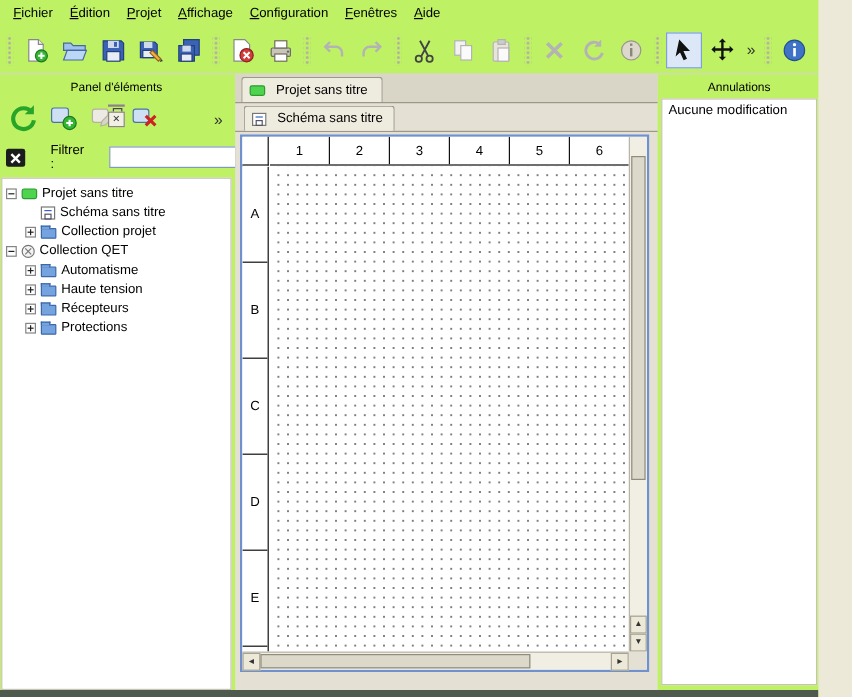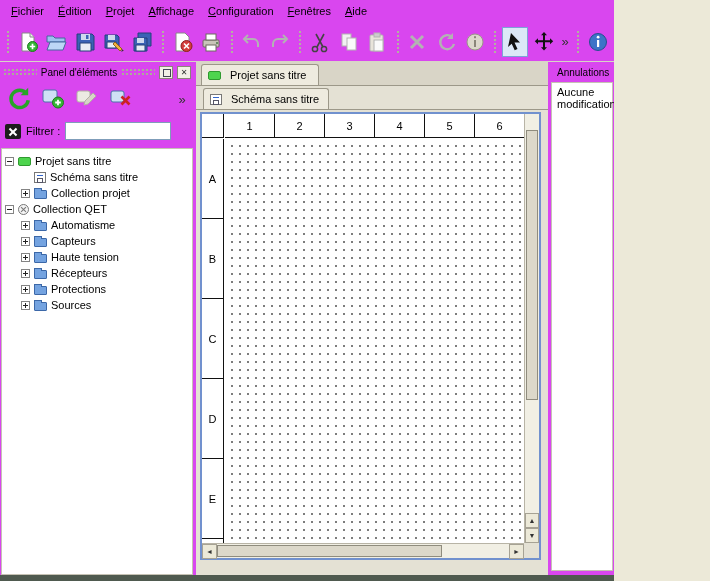--- a/index.html
+++ b/index.html
@@ -1,45 +1,45 @@
 <!DOCTYPE html>
 <html><head>
 <meta charset="utf-8">
 <style>
   * { box-sizing: border-box; margin: 0; padding: 0; }
   html,body { width:710px; height:581px; }
   body { font-family:"Liberation Sans", sans-serif; font-size:11px; color:#000; background:#ece9d8; }
-  .app { position:relative; width:614px; height:581px; background:#d946ef; overflow:hidden; }
+  .app { position:relative; width:682px; height:581px; background:#bef264; overflow:hidden; }
 
   
   .menubar { position:absolute; top:0; left:0; right:0; height:22px; display:flex; align-items:center; padding-left:4px; }
   .menu-item { display:inline-block; padding:4px 7px; cursor:default; }
   .menu-item::first-letter { text-decoration:underline; }
 
   
   .toolbar { position:absolute; top:22px; left:0; right:0; height:40px; display:flex; align-items:center; padding:0 2px; border-bottom:1px solid #d8d4c6; }
   .grip { width:6px; height:26px; margin:0 3px; background-image:radial-gradient(#b4b0a0 1px, transparent 1.3px); background-size:4px 4px; background-position:1px 1px; }
   .tb { width:30px; height:30px; display:flex; align-items:center; justify-content:center; background:none; border:1px solid transparent; margin:0 1px; padding:0; }
   .tb.active { background:#dce8f7; border:1px solid #7da2d8; }
   .tb svg { display:block; }
   .overflow { font-size:13px; color:#333; width:16px; text-align:center; }
 
   
-  .dock-title { height:18px; display:flex; align-items:center; gap:4px; padding:2px 3px 0 3px; font-size:10px; }
+  .dock-title { height:18px; display:flex; align-items:center; gap:4px; padding:2px 3px 0 3px; font-size:10px;flex-direction:column; }
   .dock-dots { flex:1; height:8px; background-image:radial-gradient(#aeaa9a 1px, transparent 1.2px); background-size:4px 4px; }
   .dock-btn { width:14px; height:13px; border:1px solid #8a8778; background:#f2f0e6; font-size:8px; line-height:11px; text-align:center; position:relative; padding:0; }
   .dock-float::before { content:""; position:absolute; left:3px; top:2px; width:6px; height:6px; border:1px solid #445; }
   .dock-close { color:#333; }
 
   
   .left-dock { position:absolute; left:0; top:62px; width:194px; bottom:6px; }
   .panel-toolbar { height:38px; display:flex; align-items:center; padding:2px 4px; }
   .pb { width:30px; height:30px; display:flex; align-items:center; justify-content:center; background:none; border:1px solid transparent; margin-right:4px; padding:0; }
   .panel-overflow { margin-left:auto; }
-  .filter-row { height:26px; display:flex; align-items:center; gap:5px; padding:0 5px; }
+  .filter-row { height:26px; display:flex; align-items:center; gap:21px; padding:0 5px; }
   .ic-filter { width:16px; height:15px; background:#1c1c1c; border-radius:2px; position:relative; flex:none; }
   .ic-filter::before, .ic-filter::after { content:""; position:absolute; left:3px; top:7px; width:10px; height:2px; background:#fff; }
   .ic-filter::before { transform:rotate(45deg); }
   .ic-filter::after  { transform:rotate(-45deg); }
   .filter-input { width:106px; height:18px; border:1px solid #7f9db9; background:#fff; font-size:11px; font-family:"Liberation Sans", sans-serif; padding:1px 3px; }
 
   .tree { position:absolute; top:86px; left:1px; right:1px; bottom:0; background:#fff; border:1px solid #c6c2b4; padding-top:4px; overflow:hidden; }
   .tree-row { display:flex; align-items:center; height:16px; white-space:nowrap; cursor:default; }
   .lvl0 { padding-left:3px; } .lvl1 { padding-left:19px; }
   .exp { width:9px; height:9px; border:1px solid #848484; background:#fff; position:relative; flex:none; margin-right:4px; }
@@ -353,41 +353,31 @@
         <span>Collection QET</span>
       </div>
       <div class="tree-row lvl1">
         <span class="exp plus"></span>
         <span class="ticon ic-folder"></span>
         <span>Automatisme</span>
       </div>
       <div class="tree-row lvl1">
         <span class="exp plus"></span>
         <span class="ticon ic-folder"></span>
-        <span>Capteurs</span>
-      </div>
-      <div class="tree-row lvl1">
-        <span class="exp plus"></span>
-        <span class="ticon ic-folder"></span>
         <span>Haute tension</span>
       </div>
       <div class="tree-row lvl1">
         <span class="exp plus"></span>
         <span class="ticon ic-folder"></span>
         <span>Récepteurs</span>
       </div>
       <div class="tree-row lvl1">
         <span class="exp plus"></span>
         <span class="ticon ic-folder"></span>
         <span>Protections</span>
-      </div>
-      <div class="tree-row lvl1">
-        <span class="exp plus"></span>
-        <span class="ticon ic-folder"></span>
-        <span>Sources</span>
       </div>
     </div>
   </div>
 
   <div class="mdi">
     <div class="mdi-tabbar">
       <div class="mdi-tab">
         <span class="ticon ic-project"></span>
         <span>Projet sans titre</span>
       </div>

